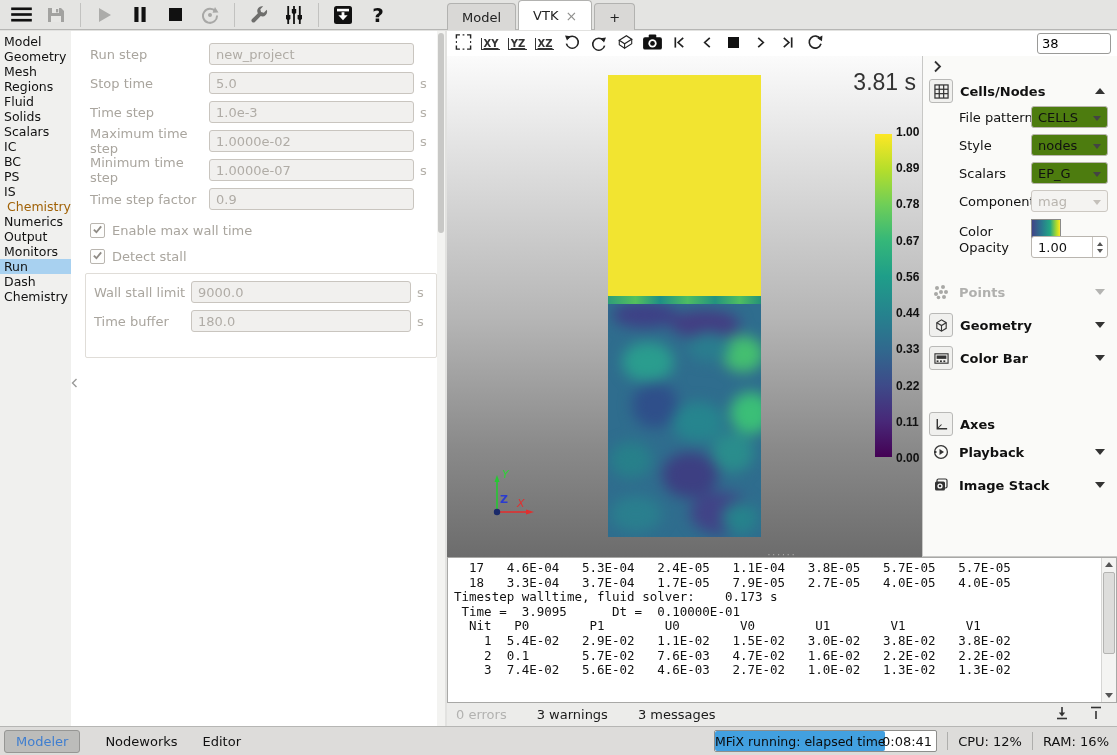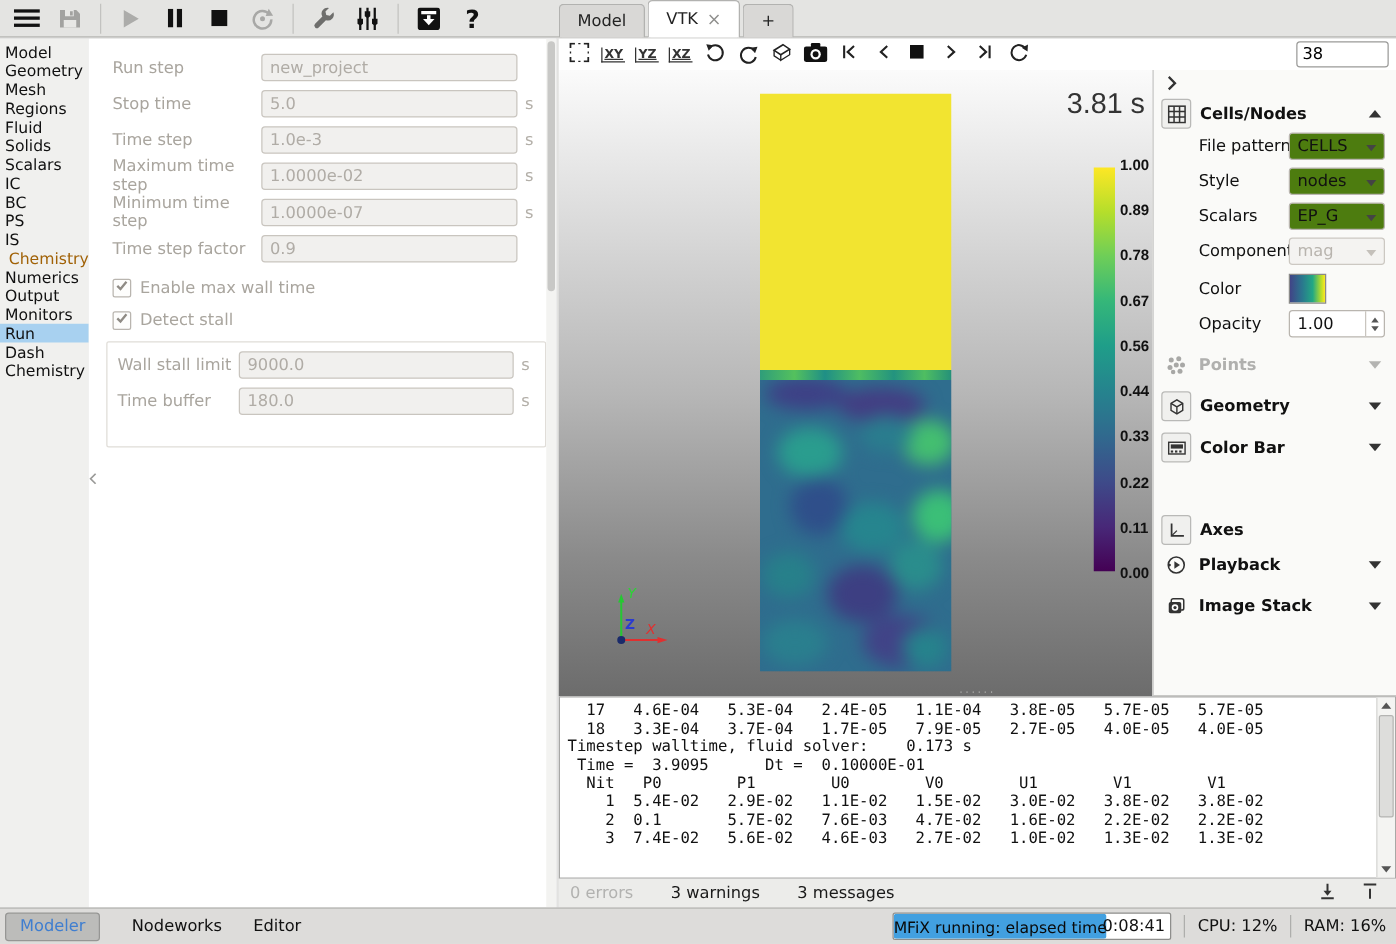--- a/index.html
+++ b/index.html
@@ -555,21 +555,21 @@
       <span class="rp-label">Component</span>
       <span class="select disabled">
         <span>mag</span>
         <span class="stri"></span>
       </span>
     </div>
     <div class="rp-row" style="top:162px;height:26px;">
       <span class="rp-label">Color</span>
       <span class="swatch"></span>
     </div>
-    <div class="rp-row" style="top:191px;">
+    <div class="rp-row" style="top:179px;">
       <span class="rp-label">Opacity</span>
       <span class="spin">
         <span>1.00</span>
         <span class="arrows">
             <i class="up"></i>
             <i class="dn"></i>
           </span>
       </span>
     </div>
 

